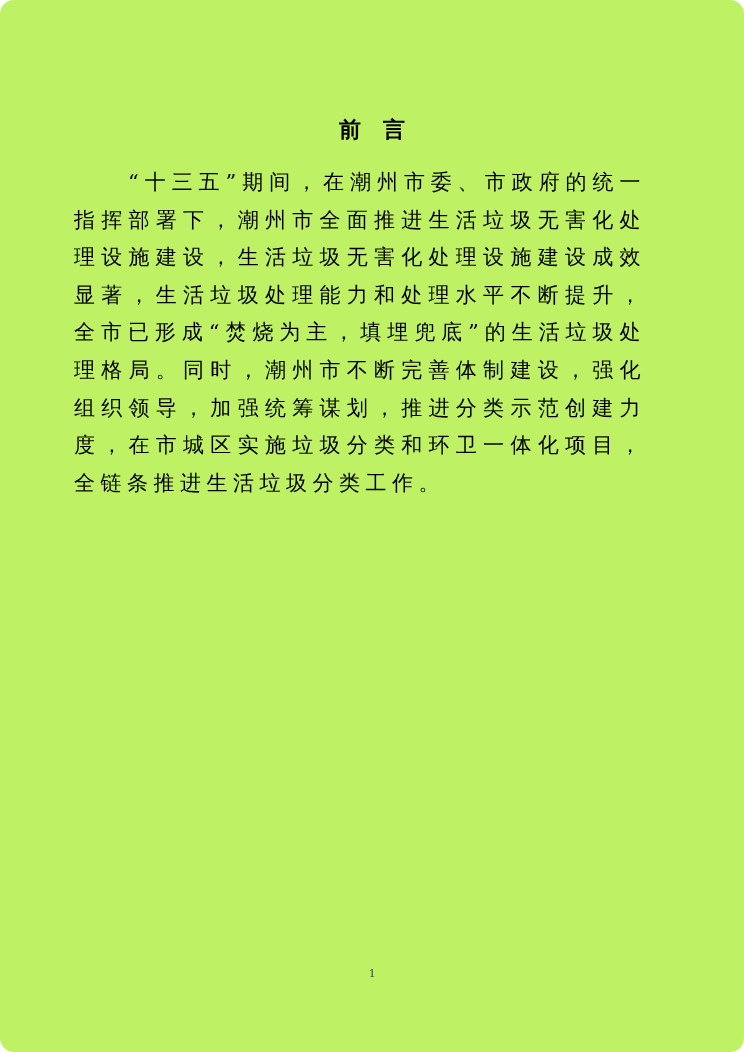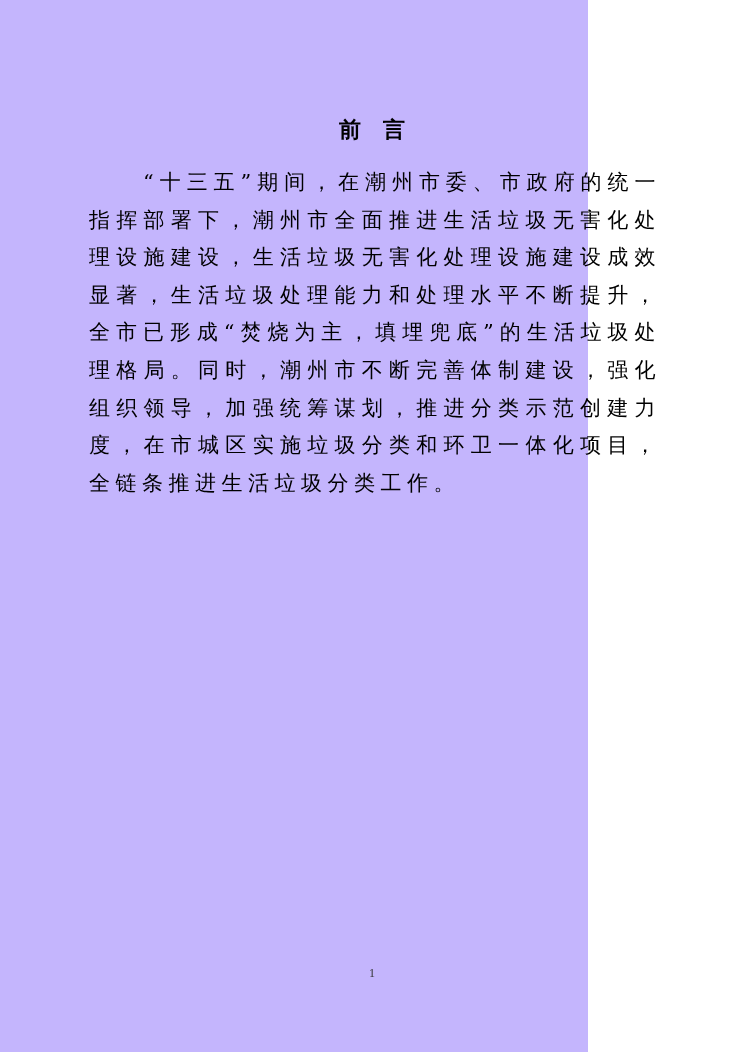--- a/index.html
+++ b/index.html
@@ -1,22 +1,22 @@
 <!DOCTYPE html>
 <html><head>
 <meta charset="utf-8">
 <style>
   html, body { margin: 0; padding: 0; background: #ffffff; }
   body { width: 744px; height: 1052px; position: relative; overflow: hidden;
          font-family: "DejaVu Serif", "Liberation Serif", serif; color: #000; }
-  .page { position: absolute; left: 0; top: 0; width: 588px; height: 1052px; background: #c4b5fd; }
+  .page { position: absolute; left: 0; top: 0; width: 744px; height: 1052px; background: #bef264; border-radius: 14px; }
   .title { position: absolute; top: 115px; left: 0; width: 744px; text-align: center;
            font-family: "DejaVu Sans", sans-serif; font-weight: bold; font-size: 22px;
            letter-spacing: 22px; text-indent: 22px; line-height: 30px; }
-  .body-text { position: absolute; left: 89px; width: 572px; top: 164px; }
+  .body-text { position: absolute; left: 74px; width: 572px; top: 164px; }
   .para { margin: 0; font-size: 21px; line-height: 37.6px; text-align: justify;
           text-indent: 54px; letter-spacing: 5.5px; }
   .page-num { position: absolute; top: 966px; left: 0; width: 744px; text-align: center;
               font-family: "Liberation Serif", serif; font-size: 12px; color: #333; }
 </style>
 </head>
 <body>
 
 <div class="page">
   <div class="title">前言</div>

